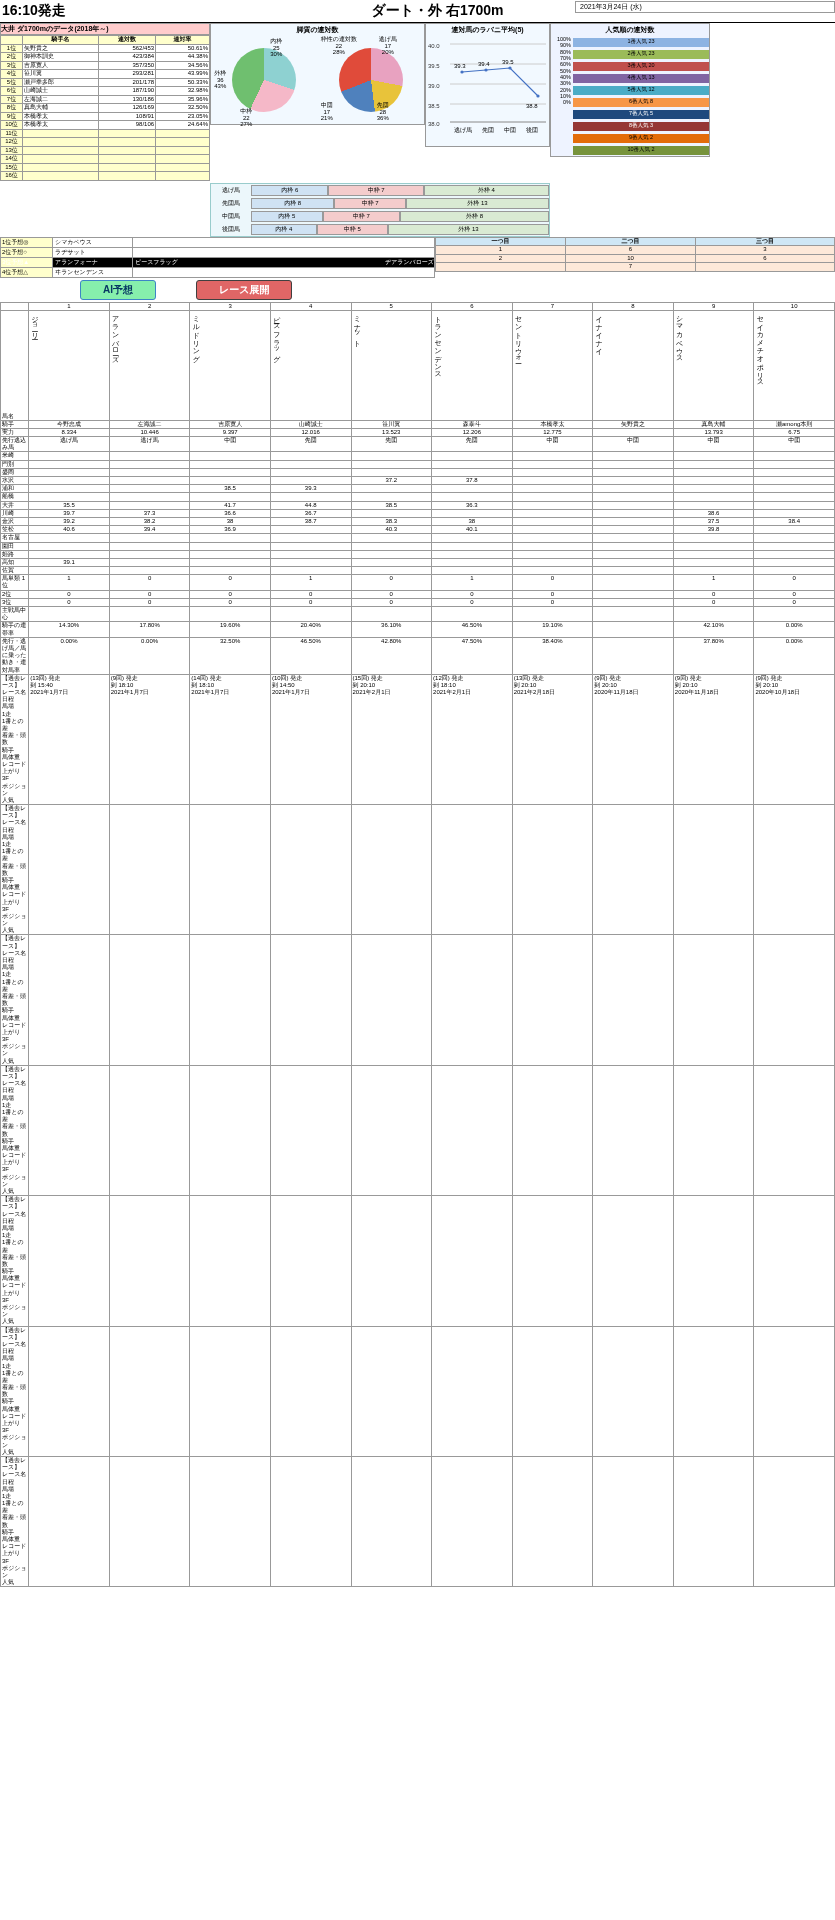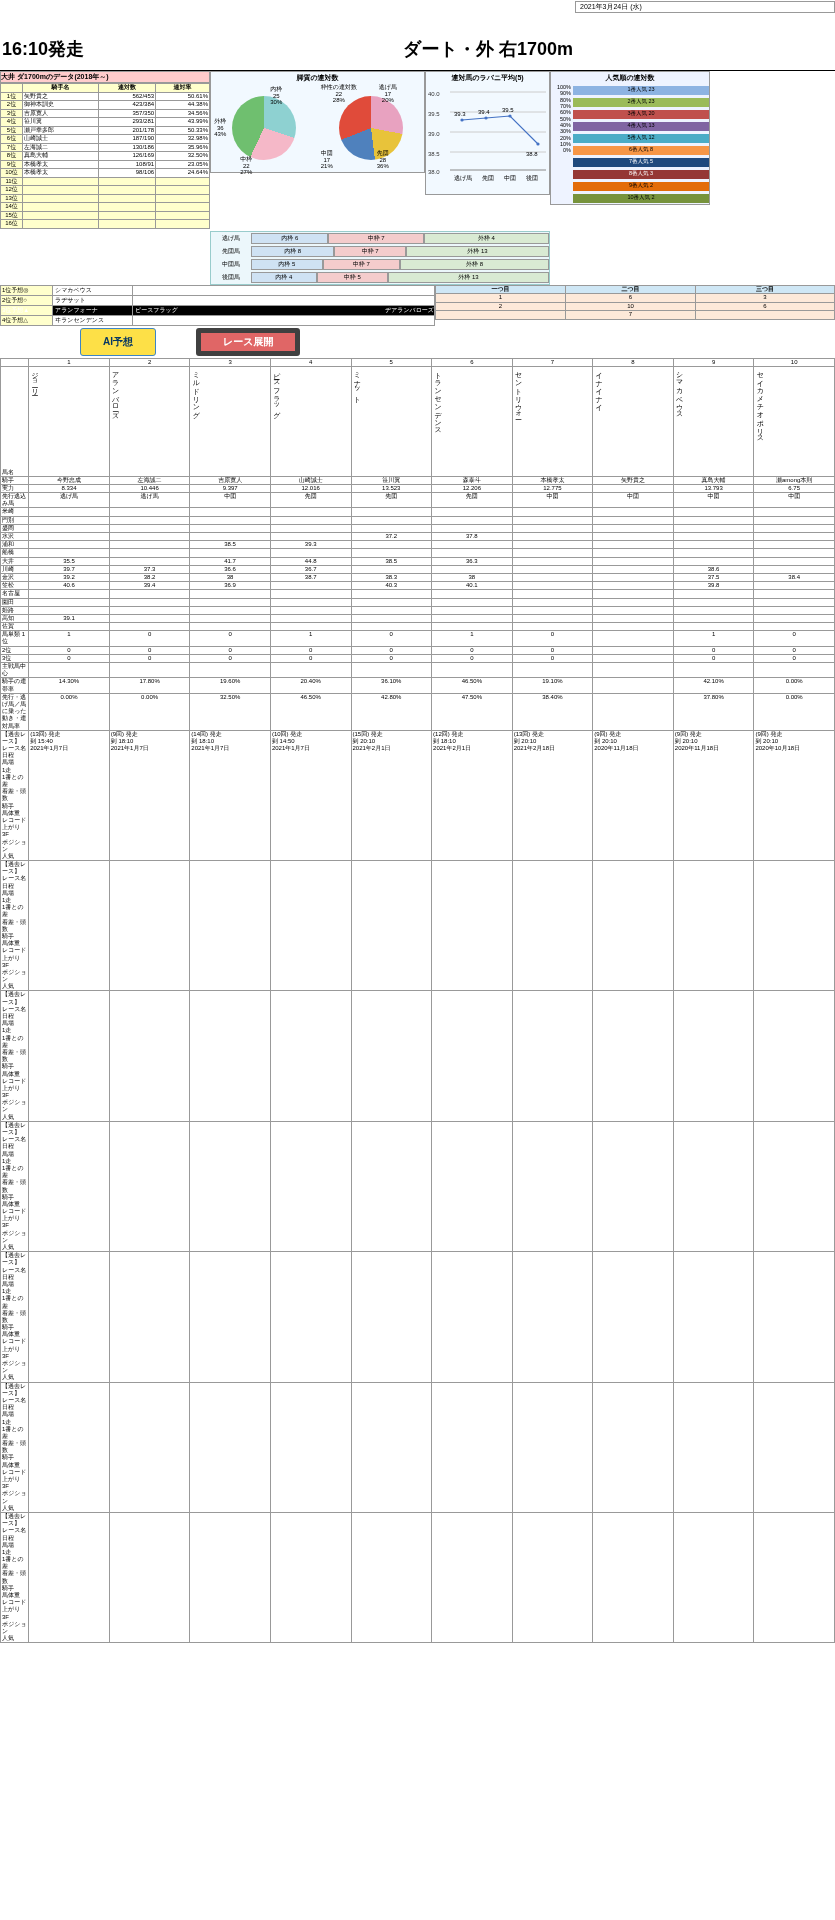--- a/index.html
+++ b/index.html
@@ -9,26 +9,26 @@
     background: #ffffff;
     font-family: "Liberation Sans", "DejaVu Sans", sans-serif;
     font-size: 7px;
     color: #000;
   }
   .page { width:835px; position:relative; }
 
   
   .hdr { display:flex; align-items:flex-start; border-bottom:1px solid #000; }
   .hdr-left { width:300px; }
-  .hdr-time { font-size:18px; font-weight:bold; padding:9px 2px;margin-top:28px; }
+  .hdr-time { font-size:14px; font-weight:bold; padding:2px 2px; }
   .hdr-row2 { display:flex; align-items:center; font-size:9px; font-weight:bold; }
   .hdr-row2 .a { width:78px; padding-left:2px; }
   .hdr-row2 .b { flex:1; }
   .hdr-date { font-size:7px; border:1px solid #999; background:#fff; padding:0 4px; margin-top:1px;}
-  .hdr-mid { flex:1; text-align:right; }
+  .hdr-mid { flex:1; text-align:center; }
 
   
   .top { display:flex; align-items:flex-start; }
   .t-left { width:210px; }
   table.grid { border-collapse:collapse; }
   table.grid td, table.grid th { border:1px solid #999; padding:0 1px; font-size:6px; line-height:1.25; }
   .hdr-pink { background:#ffcccc; font-weight:bold; font-size:7px; }
   .hdr-yellow { background:#ffffcc; }
   .rank-cell { background:#ffffcc; width:22px; text-align:center; }
   .num { text-align:right; }
@@ -68,22 +68,22 @@
   .strip-left .r { display:flex; border:1px solid #999; border-top:none; }
   .strip-left .r:first-child { border-top:1px solid #999; }
   .strip-left .c1 { width:52px; background:#ffffcc; border-right:1px solid #999; padding-left:1px;}
   .strip-left .c2 { width:80px; border-right:1px solid #999; padding-left:2px;}
   .strip-left .c3 { flex:1; padding-left:2px; }
   .black { background:#000; color:#fff; }
 
   .strip-right { flex:1; }
 
   .btns { display:flex; gap:40px; padding:2px 0 2px 80px; }
-  .btn-blue { background:#fde047; border:1px solid #3d85c6; border-radius:3px; color:#073763; font-size:10px; font-weight:bold; padding:2px 22px;}
-  .btn-red { background:#e06666; border:5px solid #404040; border-radius:3px; color:#fff; font-size:10px; font-weight:bold; padding:2px 22px;}
+  .btn-blue { background:#86efac; border:1px solid #3d85c6; border-radius:3px; color:#073763; font-size:10px; font-weight:bold; padding:2px 22px;}
+  .btn-red { background:#e06666; border:1px solid #404040; border-radius:3px; color:#fff; font-size:10px; font-weight:bold; padding:2px 22px;}
 
   
   table.main { border-collapse:collapse; width:835px; table-layout:fixed; }
   table.main td { border:1px solid #999; font-size:6px; padding:0 1px; vertical-align:top; line-height:1.2; }
   .lblcol { width:28px; background:#fff; font-size:6px; }
   .hnum { text-align:center; font-size:8px; }
   .vname { writing-mode:vertical-rl; text-orientation:upright; font-size:7px; letter-spacing:0px; height:95px; white-space:nowrap;}
   .pastcell { height:120px; font-size:5.5px; line-height:1.25; }
   .rowlbl { font-size:5.5px; line-height:1.15; }
 </style>

